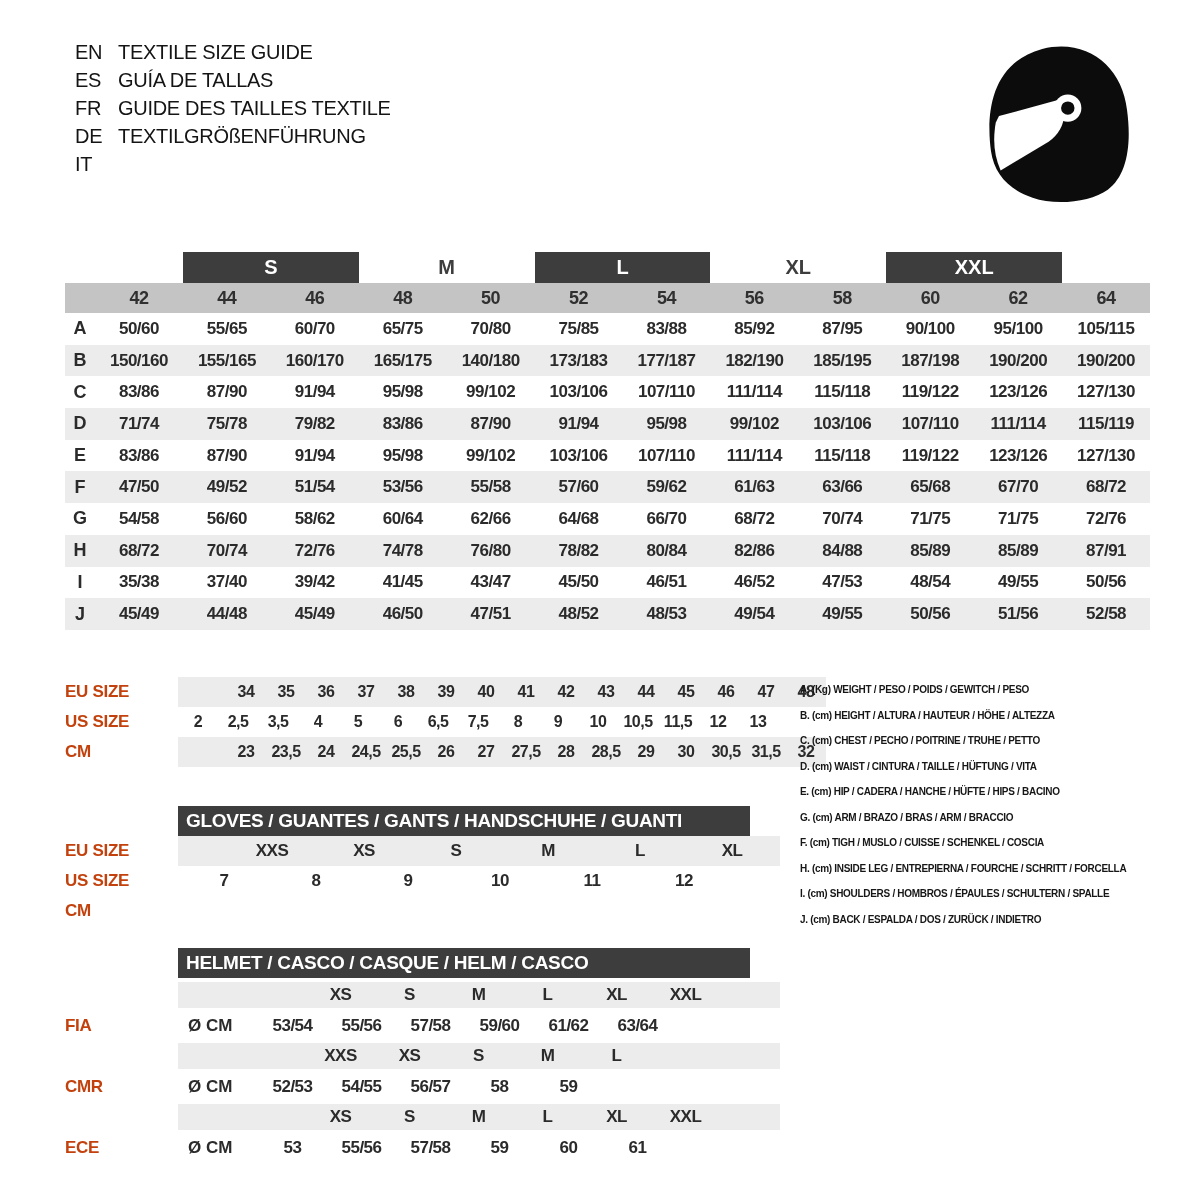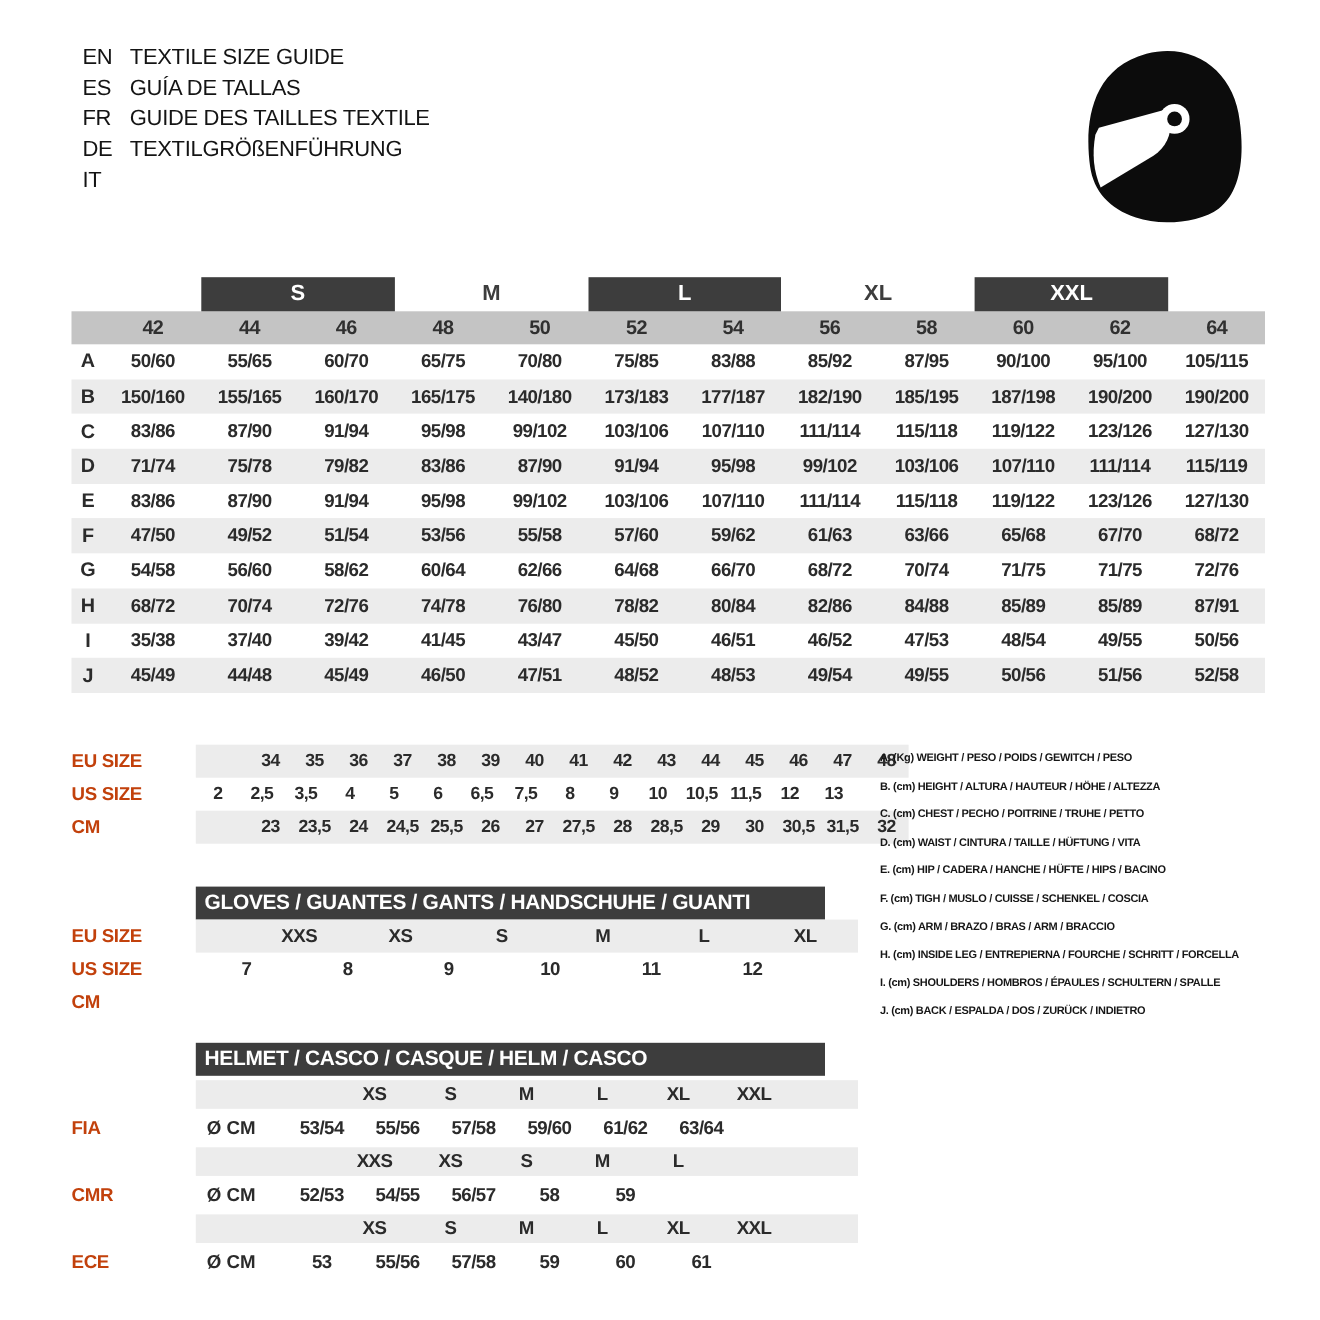--- a/index.html
+++ b/index.html
@@ -472,18 +472,18 @@
       </div>
     </div>
 </div>
 
 <div class="abs legend" id="legend">
     <div class="legend-item">A. (Kg) WEIGHT / PESO / POIDS / GEWITCH / PESO</div>
     <div class="legend-item">B. (cm) HEIGHT / ALTURA / HAUTEUR / HÖHE / ALTEZZA</div>
     <div class="legend-item">C. (cm) CHEST / PECHO / POITRINE / TRUHE / PETTO</div>
     <div class="legend-item">D. (cm) WAIST / CINTURA / TAILLE / HÜFTUNG / VITA</div>
     <div class="legend-item">E. (cm) HIP / CADERA / HANCHE / HÜFTE / HIPS / BACINO</div>
+    <div class="legend-item">G. (cm) ARM / BRAZO / BRAS / ARM / BRACCIO</div>
     <div class="legend-item">F. (cm) TIGH / MUSLO / CUISSE / SCHENKEL / COSCIA</div>
-    <div class="legend-item">G. (cm) ARM / BRAZO / BRAS / ARM / BRACCIO</div>
     <div class="legend-item">H. (cm) INSIDE LEG / ENTREPIERNA / FOURCHE / SCHRITT / FORCELLA</div>
     <div class="legend-item">I. (cm) SHOULDERS / HOMBROS / ÉPAULES / SCHULTERN / SPALLE</div>
     <div class="legend-item">J. (cm) BACK / ESPALDA / DOS / ZURÜCK / INDIETRO</div>
   </div>
 
 </body></html>

